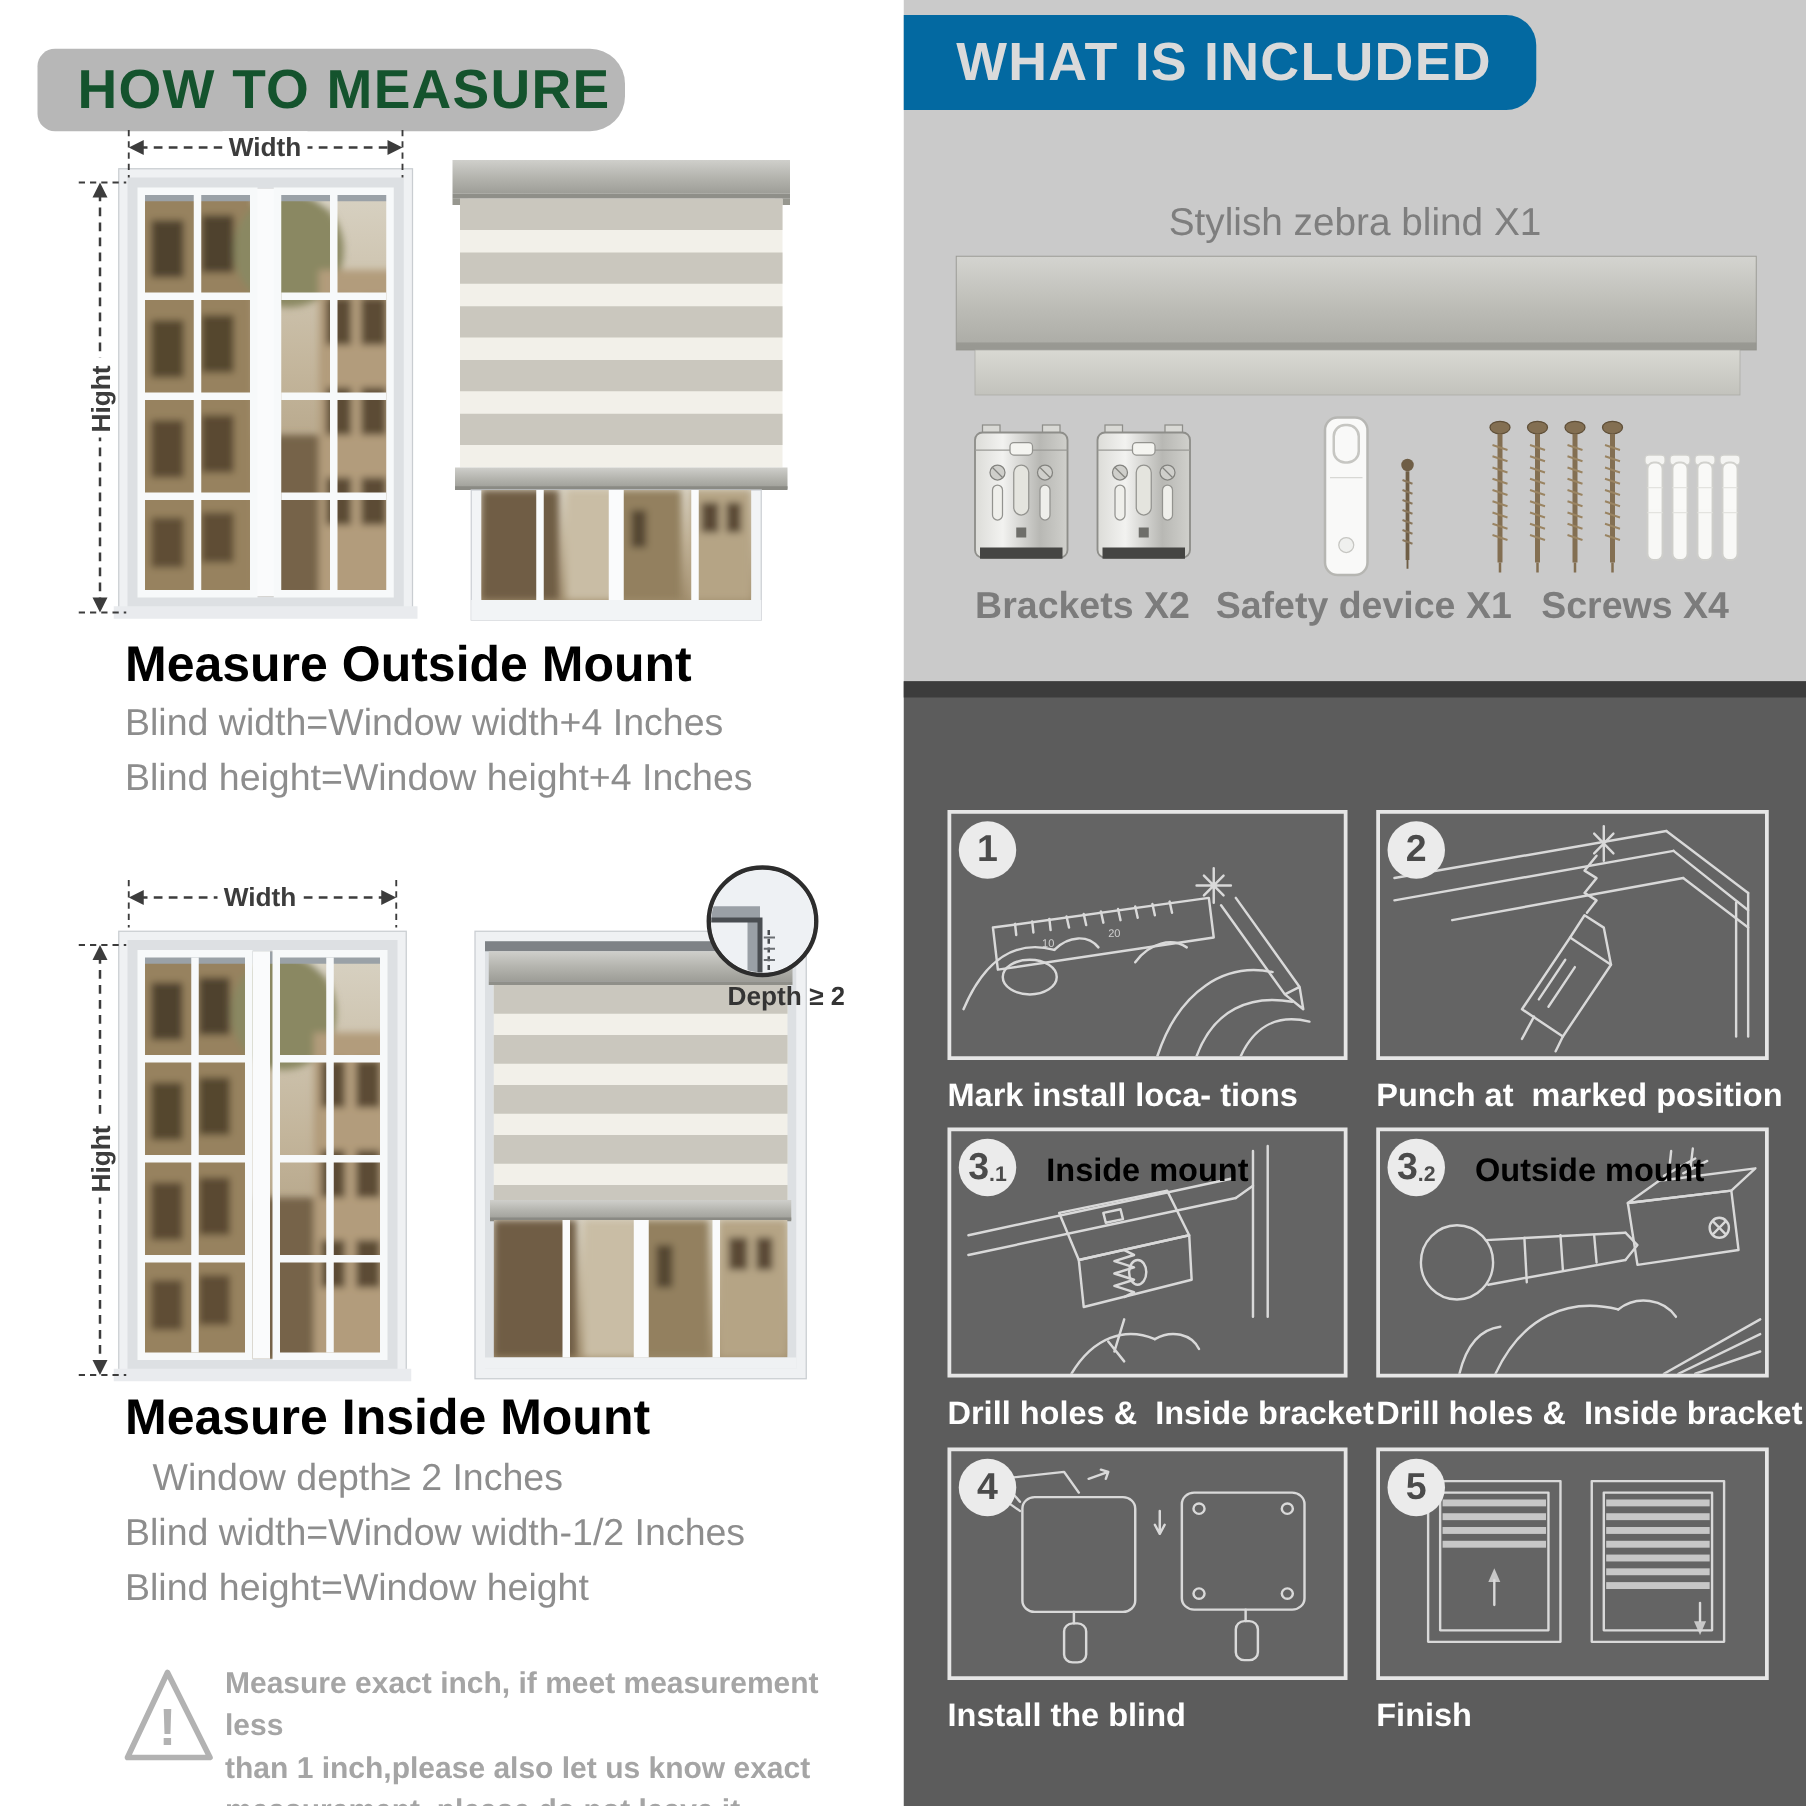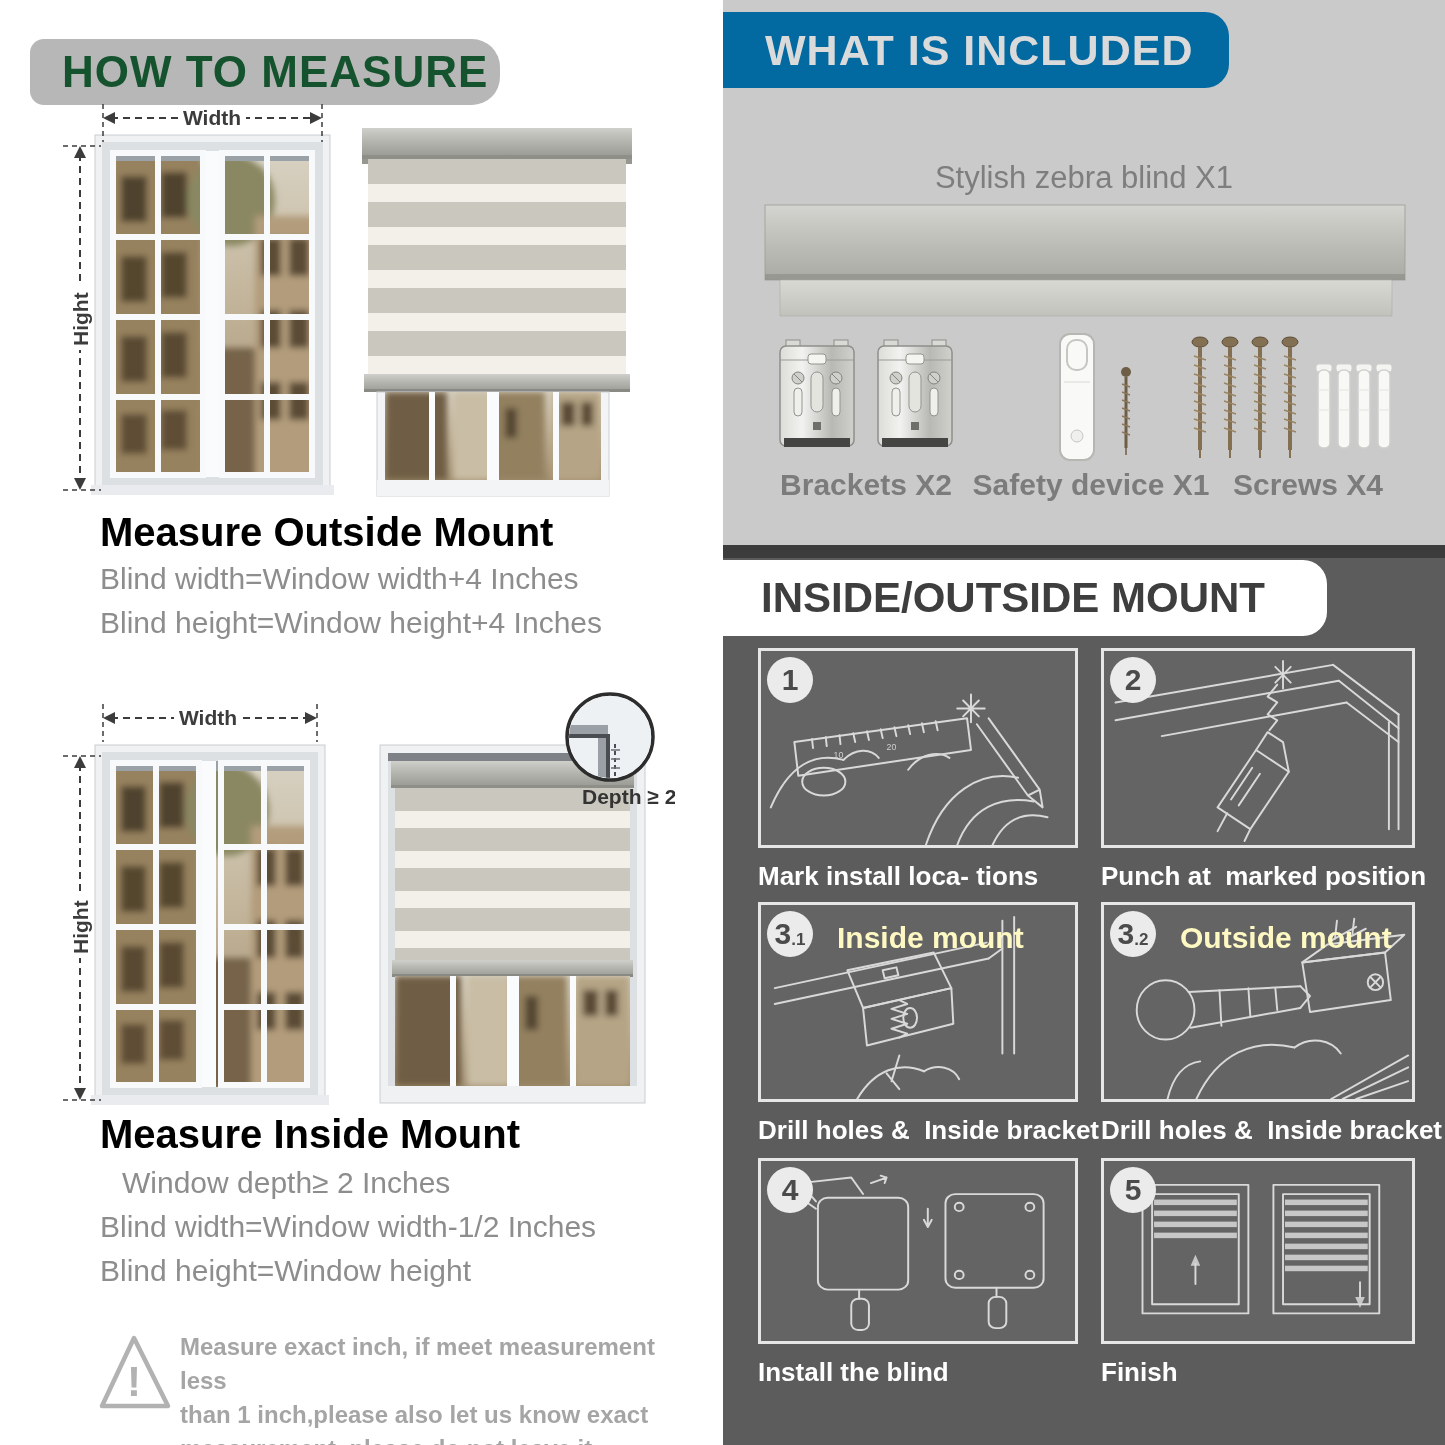--- a/index.html
+++ b/index.html
@@ -31,21 +31,21 @@
   .mount-header{position:absolute;left:723px;top:560px;width:604px;height:76px;background:#ffffff;
                 border-radius:0 24px 24px 0;color:#3e3e3e;font-size:42px;font-weight:bold;
                 line-height:76px;padding-left:38px;box-sizing:border-box;}
   .step{position:absolute;}
   .step-img{position:relative;border:3px solid #e6e6e6;background:#646464;box-sizing:border-box;}
   .step-img svg{display:block;width:100%;height:100%;}
   .badge{position:absolute;top:6px;left:6px;height:46px;min-width:46px;border-radius:25px;
          background:#ebebeb;color:#4b4b4b;font-weight:bold;font-size:30px;
          display:flex;align-items:center;justify-content:center;padding:0 4px;box-sizing:border-box;}
   .badge .sub{font-size:17px;margin-top:12px;}
-  .step-title{position:absolute;top:16px;left:76px;color:#fef9c3;font-size:30px;font-weight:bold;}
+  .step-title{position:absolute;top:16px;left:76px;color:#000000;font-size:26px;font-weight:bold;}
   .step-caption{margin-top:13px;font-size:26px;font-weight:bold;color:#ffffff;white-space:pre-wrap;width:380px;}
 
   
   .dim{font-family:"Liberation Sans",sans-serif;font-size:21px;font-weight:bold;fill:#3c3c3c;}
   .depth{font-family:"Liberation Sans",sans-serif;font-size:21px;font-weight:bold;fill:#343434;}
   .warnmark{font-family:"Liberation Sans",sans-serif;font-size:42px;font-weight:bold;fill:#b2b2b2;}
   .art{stroke:#d9d9d9;stroke-width:2;fill:none;stroke-linecap:round;stroke-linejoin:round;}
   .artfill{fill:#d9d9d9;stroke:none;}
 </style>
 </head>
@@ -452,23 +452,20 @@
         </g>
     </g>
   </svg>
 
   <div class="inc-label" style="left:760px;width:212px;">Brackets X2</div>
   <div class="inc-label" style="left:966px;width:250px;">Safety device X1</div>
   <div class="inc-label" style="left:1208px;width:200px;">Screws X4</div>
 
   <div class="mount-panel"></div>
   <div class="mount-strip"></div>
-  <div class="mount-header">
-    <span>INSIDE/OUTSIDE MOUNT</span>
-  </div>
 
   <div class="step" style="left:758px;top:648px;">
     <div class="step-img" style="width:320px;height:200px;">
       <svg viewBox="0 0 320 196" preserveAspectRatio="none">
         <g class="art">
           <path d="M10,158 C28,116 54,102 84,110"></path>
             <path d="M84,110 C96,98 112,98 120,108"></path>
           <ellipse cx="64" cy="132" rx="22" ry="14"></ellipse>
           <polygon points="34,92 210,68 214,100 38,126"></polygon>
           <path d="M52,89 l1,9 M66,87 l1,9 M80,85 l1,9 M94,83 l2,9 M108,81 l2,9 M122,79 l2,9 M136,77 l2,9 M150,75 l2,9 M164,73 l2,9 M178,71 l2,9"></path>

